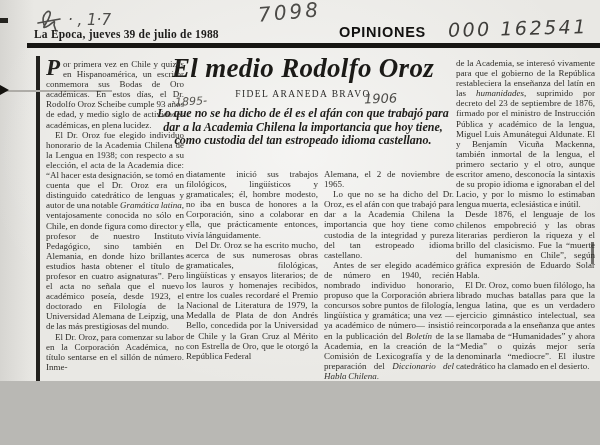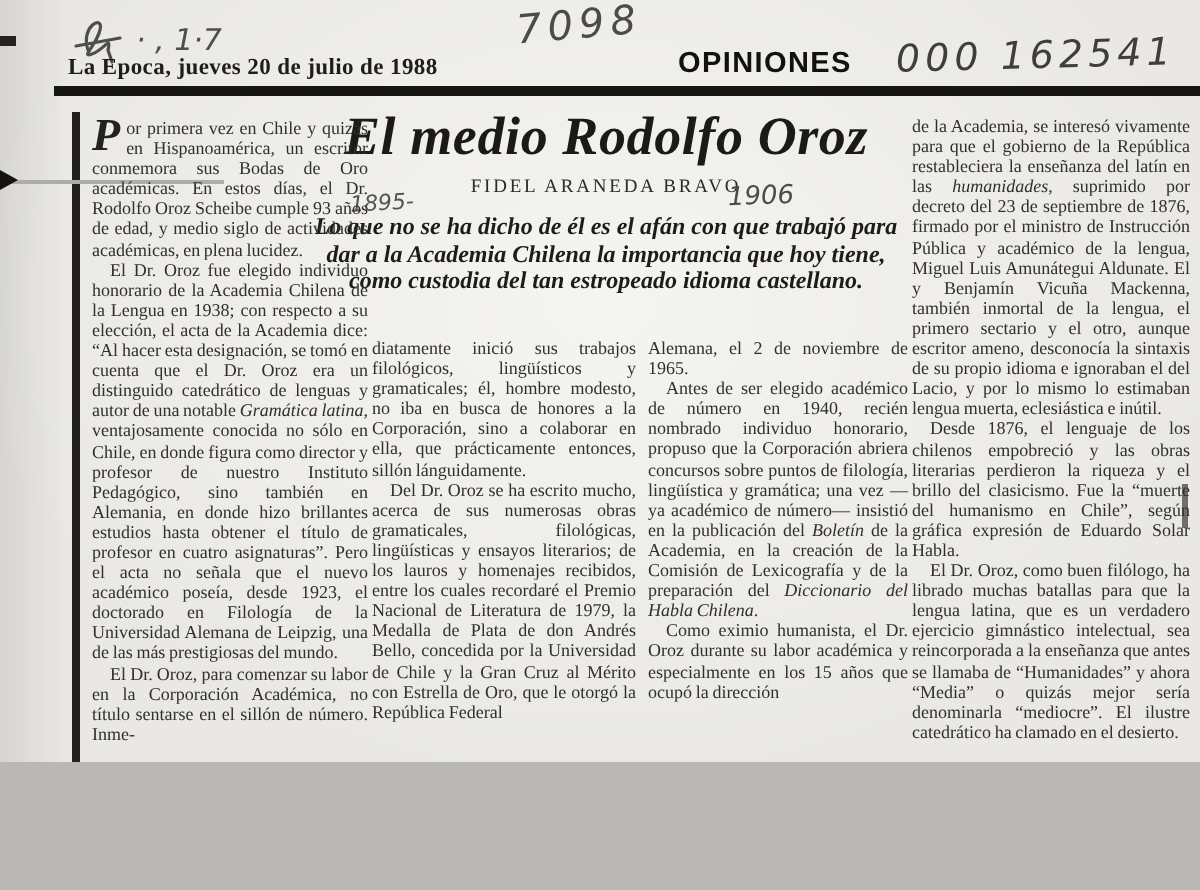--- a/index.html
+++ b/index.html
@@ -52,21 +52,21 @@
 
 <div id="stage">
 
   <svg class="abs scribble" width="130" height="32">
     <path d="M14 22 C10 10, 22 4, 20 12 C18 20, 10 26, 16 24 C22 22, 26 14, 24 22 L26 28 M8 20 L30 16" fill="none" stroke="#4f4e4b" stroke-width="1.6" stroke-linecap="round"></path>
     <text x="38" y="22" font-family="DejaVu Sans" font-style="italic" font-size="15" fill="#4f4e4b">· , 1·7</text>
   </svg>
 
   <div class="abs hand num7098">7098</div>
 
-  <div class="abs masthead">La Epoca, jueves 20 de julio de 1988</div>
+  <div class="abs masthead">La Epoca, jueves 39 de julio de 1988</div>
   <div class="abs section">OPINIONES</div>
   <div class="abs hand stamp">000 162541</div>
   <div class="abs hrule"></div>
   <div class="abs hrule-dash"></div>
 
   <div class="abs vrule"></div>
   <div class="abs crease"></div>
   <div class="abs crease-arrow"></div>
   <div class="abs brule"></div>
   <div class="abs rmark1"></div>
@@ -80,25 +80,26 @@
 
   <div class="abs hand y1895">1895-</div>
   <div class="abs hand y1906">1906</div>
 
   <div class="abs col col1">
       <p><span class="dropcap">P</span><span>or primera vez en Chile y quizás en Hispanoamérica, un escritor conmemora sus Bodas de Oro académicas. En estos días, el Dr. Rodolfo Oroz Scheibe cumple 93 años de edad, y medio siglo de actividades académicas, en plena lucidez.</span></p>
       <p class="ind"><span>El Dr. Oroz fue elegido individuo honorario de la Academia Chilena de la Lengua en 1938; con respecto a su elección, el acta de la Academia dice: “Al hacer esta designación, se tomó en cuenta que el Dr. Oroz era un distinguido catedrático de lenguas y autor de una notable </span><i>Gramática latina</i><span>, ventajosamente conocida no sólo en Chile, en donde figura como director y profesor de nuestro Instituto Pedagógico, sino también en Alemania, en donde hizo brillantes estudios hasta obtener el título de profesor en cuatro asignaturas”. Pero el acta no señala que el nuevo académico poseía, desde 1923, el doctorado en Filología de la Universidad Alemana de Leipzig, una de las más prestigiosas del mundo.</span></p>
       <p class="ind"><span>El Dr. Oroz, para comenzar su labor en la Corporación Académica, no título sentarse en el sillón de número. Inme-</span></p>
     </div>
   <div class="abs col col2">
-      <p><span>diatamente inició sus trabajos filológicos, lingüísticos y gramaticales; él, hombre modesto, no iba en busca de honores a la Corporación, sino a colaborar en ella, que prácticamente entonces, sillón lánguidamente.</span></p>
+      <p><span>diatamente inició sus trabajos filológicos, lingüísticos y gramaticales; él, hombre modesto, no iba en busca de honores a la Corporación, sino a colaborar en ella, que prácticamente entonces, vivía lánguidamente.</span></p>
       <p class="ind"><span>Del Dr. Oroz se ha escrito mucho, acerca de sus numerosas obras gramaticales, filológicas, lingüísticas y ensayos literarios; de los lauros y homenajes recibidos, entre los cuales recordaré el Premio Nacional de Literatura de 1979, la Medalla de Plata de don Andrés Bello, concedida por la Universidad de Chile y la Gran Cruz al Mérito con Estrella de Oro, que le otorgó la República Federal</span></p>
     </div>
   <div class="abs col col3">
       <p><span>Alemana, el 2 de noviembre de 1965.</span></p>
+      <p class="ind"><span>Lo que no se ha dicho del Dr. Oroz, es el afán con que trabajó para dar a la Academia Chilena la importancia que hoy tiene como custodia de la integridad y pureza del tan estropeado idioma castellano.</span></p>
       <p class="ind"><span>Antes de ser elegido académico de número en 1940, recién nombrado individuo honorario, propuso que la Corporación abriera concursos sobre puntos de filología, lingüística y gramática; una vez —ya académico de número— insistió en la publicación del </span><i>Boletín</i><span> de la Academia, en la creación de la Comisión de Lexicografía y de la preparación del </span><i>Diccionario del Habla Chilena</i><span>.</span></p>
       <p class="ind"><span>Como eximio humanista, el Dr. Oroz durante su labor académica y especialmente en los 15 años que ocupó la dirección</span></p>
     </div>
   <div class="abs col col4">
       <p><span>de la Academia, se interesó vivamente para que el gobierno de la República restableciera la enseñanza del latín en las </span><i>humanidades</i><span>, suprimido por decreto del 23 de septiembre de 1876, firmado por el ministro de Instrucción Pública y académico de la lengua, Miguel Luis Amunátegui Aldunate. El y Benjamín Vicuña Mackenna, también inmortal de la lengua, el primero sectario y el otro, aunque escritor ameno, desconocía la sintaxis de su propio idioma e ignoraban el del Lacio, y por lo mismo lo estimaban lengua muerta, eclesiástica e inútil.</span></p>
       <p class="ind"><span>Desde 1876, el lenguaje de los chilenos empobreció y las obras literarias perdieron la riqueza y el brillo del clasicismo. Fue la “muerte del humanismo en Chile”, según gráfica expresión de Eduardo Solar Habla.</span></p>
       <p class="ind"><span>El Dr. Oroz, como buen filólogo, ha librado muchas batallas para que la lengua latina, que es un verdadero ejercicio gimnástico intelectual, sea reincorporada a la enseñanza que antes se llamaba de “Humanidades” y ahora “Media” o quizás mejor sería denominarla “mediocre”. El ilustre catedrático ha clamado en el desierto.</span></p>
     </div>
 
 </div>

